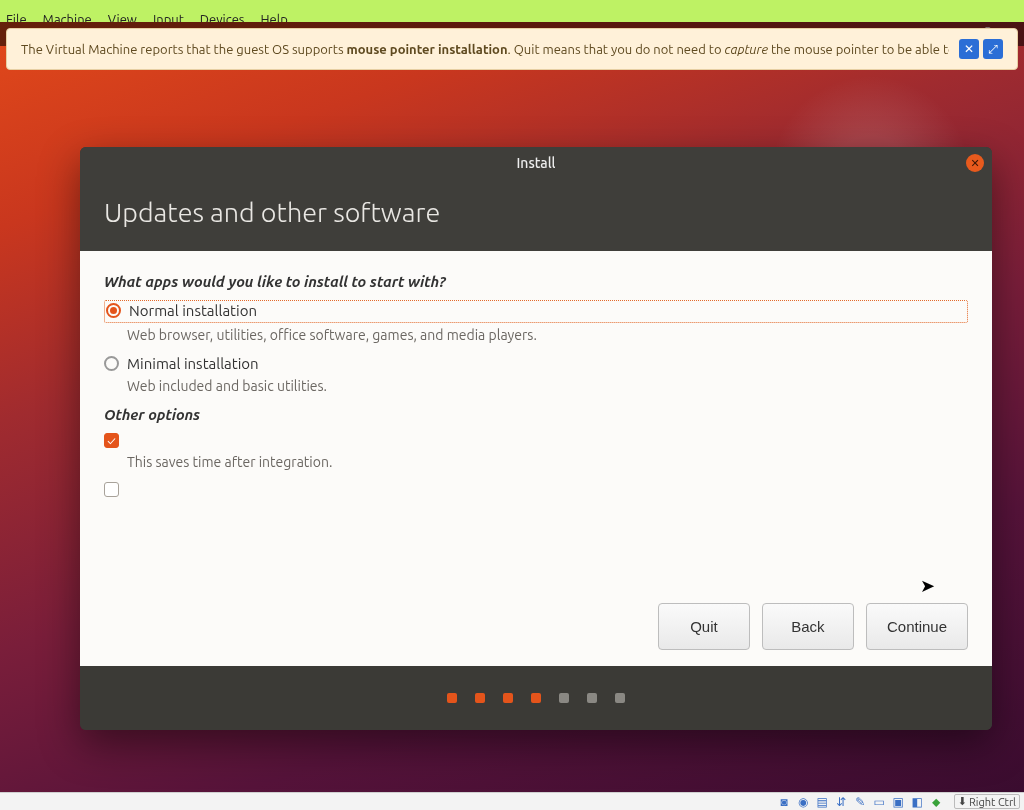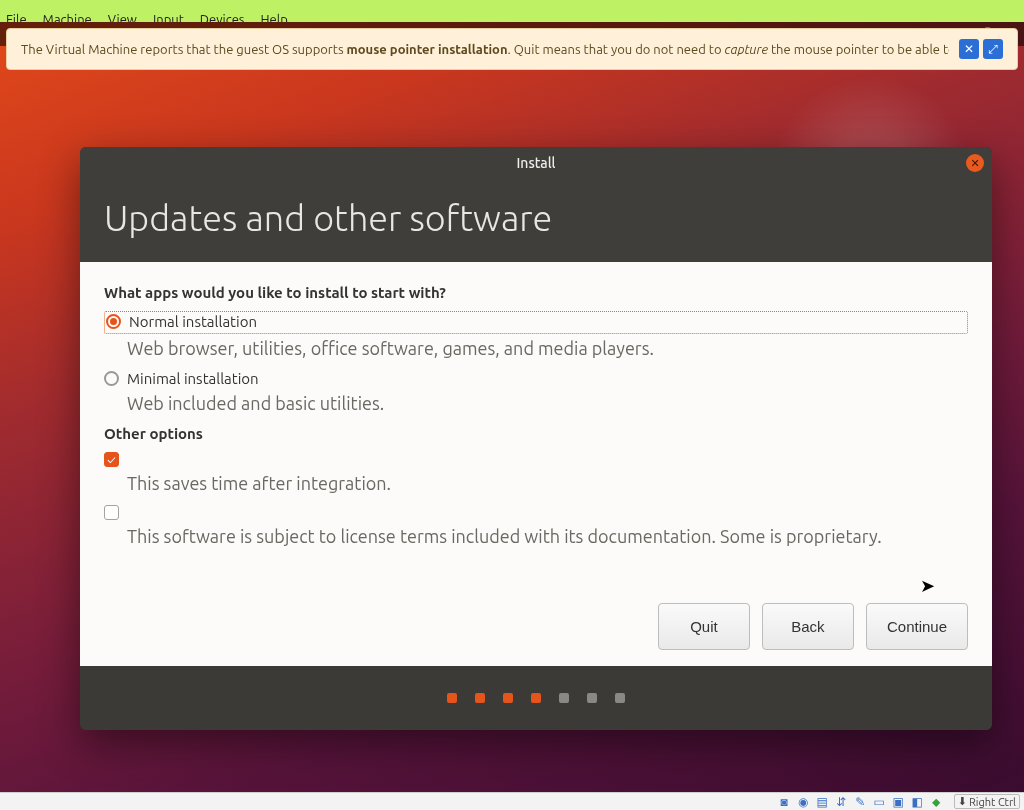--- a/index.html
+++ b/index.html
@@ -65,47 +65,47 @@
     position: relative; font-size: 14px; color:#eee; font-weight:500;
   }
   .close-btn {
     position:absolute; right:8px; top:7px; width:18px; height:18px;
     border-radius:50%; background:#e85a1d; display:flex; align-items:center; justify-content:center;
     font-size:11px; color:#3a1504; cursor:pointer;
   }
   .heading-bar {
     padding: 18px 24px 24px 24px;
     background:#3f3e3a;
-    font-size: 36px; color:#e9e7e3; font-weight:300;
+    font-size: 27px; color:#e9e7e3; font-weight:300;
   }
   .content {
     flex:1; background:#fcfbf9; color:#333;
     padding: 22px 24px 16px 24px;
     font-size: 15px;
     display:flex; flex-direction:column;
   }
-  .section-label { font-weight:bold; color:#333; margin-bottom: 10px; font-size:15px; }
+  .section-label { font-weight:bold; color:#333; margin-bottom: 10px; font-size:15px;font-style:italic; }
   .option-group { border:1px dotted transparent; border-radius:2px; }
   .option-group.focused { border:1px dotted #e36a2b; padding:1px 24px 1px 1px; }
   .option-row { margin-bottom: 2px; }
   .radio-row, .check-row { display:flex; align-items:center; gap:8px; cursor:pointer; }
   .radio {
     width:15px; height:15px; border-radius:50%; border:2px solid #999;
     display:flex; align-items:center; justify-content:center; flex:0 0 auto;
   }
   .radio.checked { border-color:#e4541b; }
   .radio.checked::after { content:""; width:7px; height:7px; border-radius:50%; background:#e4541b; }
   .checkbox {
     width:15px; height:15px; border:1px solid #a8a29a; border-radius:3px; flex:0 0 auto;
     display:flex; align-items:center; justify-content:center; background:#fff;
   }
   .checkbox.checked { background:#e4541b; border-color:#e4541b; color:#fff; font-size:12px; }
   .checkbox.checked::after { content:"✓"; line-height:1; }
   .opt-title { color:#333; }
-  .opt-sub { color:#6b6762; font-size:18px; margin-left:23px; margin-top:4px; margin-bottom:12px; }
+  .opt-sub { color:#6b6762; font-size:14px; margin-left:23px; margin-top:4px; margin-bottom:12px; }
   .buttons { margin-top:auto; display:flex; justify-content:flex-end; gap:12px; padding-top:14px; }
   .btn {
     min-width:92px; padding:14px 20px; font-size:15px;
     background:linear-gradient(#fafafa,#e9e9e9); border:1px solid #bdbdbd;
     border-radius:4px; cursor:pointer; color:#333;
   }
   .progress-dots {
     height:64px; background:#3b3a36;
     display:flex; gap:18px; align-items:center; justify-content:center;
     border-radius:0 0 6px 6px;
@@ -192,21 +192,20 @@
           <div class="checkbox checked"></div>
         </div>
       </div>
       <div class="opt-sub">This saves time after integration.</div>
 
       <div class="option-row">
         <div class="check-row">
           <div class="checkbox"></div>
         </div>
       </div>
-      <div class="opt-sub">This software is subject to license terms included with its documentation. Some is proprietary.</div>
 
       <div class="buttons">
         <button class="btn">Quit</button>
         <button class="btn">Back</button>
         <button class="btn">Continue</button>
       </div>
     </div>
 
     <div class="progress-dots">
       <div class="dot active"></div>

